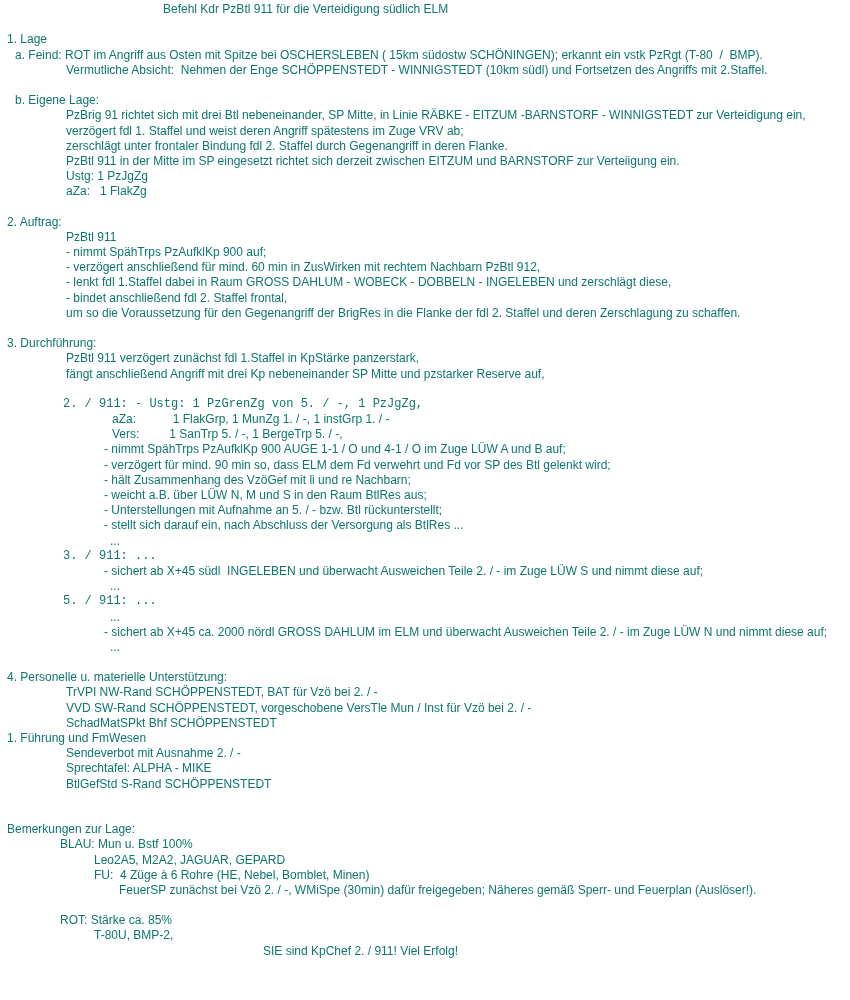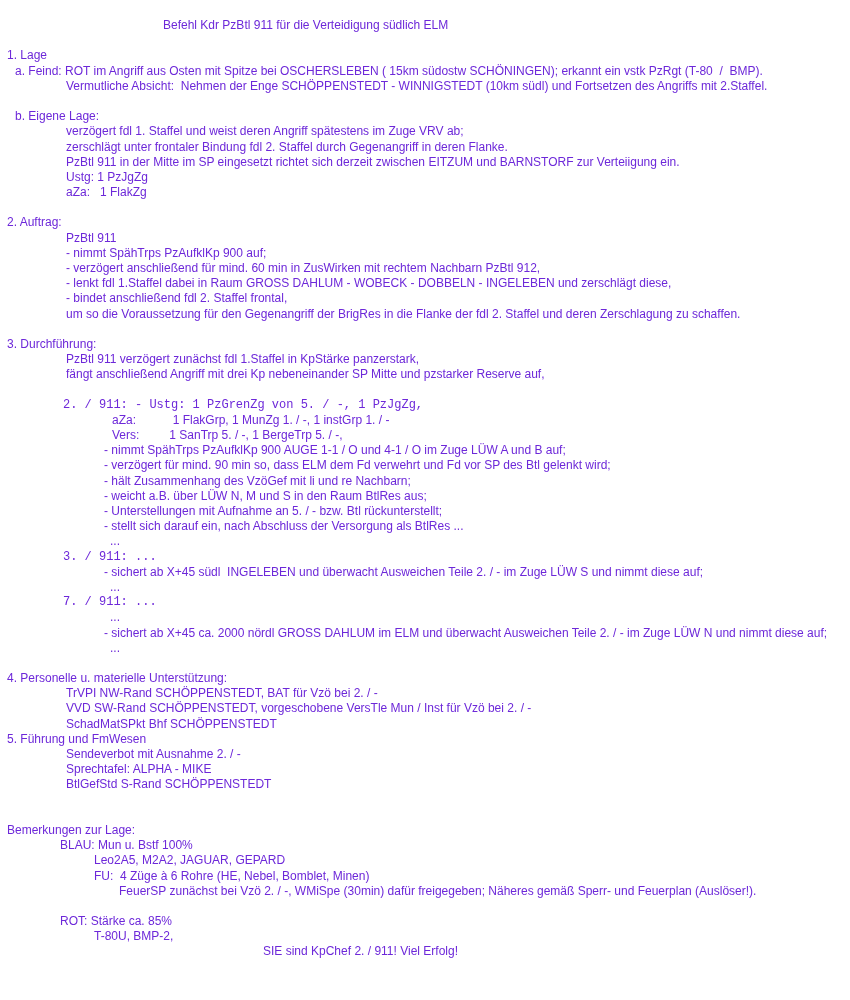--- a/index.html
+++ b/index.html
@@ -6,24 +6,24 @@
     margin: 0;
     padding: 0;
     background: #ffffff;
   }
   #page {
     position: relative;
     width: 850px;
     height: 1000px;
     overflow: hidden;
     background: #ffffff;
-    color: #6d28d9;
+    color: #0f766e;
     font-family: "Liberation Sans", "DejaVu Sans", sans-serif;
     font-size: 12px;
-    padding-top: 18px;
+    padding-top: 2px;
     box-sizing: border-box;
   }
   .line {
     height: 15.2px;
     line-height: 15.2px;
     white-space: pre;
   }
   
   .ind-t   { padding-left: 163px; }  
   .ind-s   { padding-left: 7px;   }  
@@ -42,20 +42,21 @@
 <body>
 
 <div id="page">
     <div class="line ind-t">Befehl Kdr PzBtl 911 für die Verteidigung südlich ELM</div>
     <div class="line ind-s"></div>
     <div class="line ind-s">1. Lage</div>
     <div class="line ind-a">a. Feind: ROT im Angriff aus Osten mit Spitze bei OSCHERSLEBEN ( 15km südostw SCHÖNINGEN); erkannt ein vstk PzRgt (T-80  /  BMP).</div>
     <div class="line ind-b">Vermutliche Absicht:  Nehmen der Enge SCHÖPPENSTEDT - WINNIGSTEDT (10km südl) und Fortsetzen des Angriffs mit 2.Staffel.</div>
     <div class="line ind-s"></div>
     <div class="line ind-a">b. Eigene Lage:</div>
+    <div class="line ind-b">PzBrig 91 richtet sich mit drei Btl nebeneinander, SP Mitte, in Linie RÄBKE - EITZUM -BARNSTORF - WINNIGSTEDT zur Verteidigung ein,</div>
     <div class="line ind-b">verzögert fdl 1. Staffel und weist deren Angriff spätestens im Zuge VRV ab;</div>
     <div class="line ind-b">zerschlägt unter frontaler Bindung fdl 2. Staffel durch Gegenangriff in deren Flanke.</div>
     <div class="line ind-b">PzBtl 911 in der Mitte im SP eingesetzt richtet sich derzeit zwischen EITZUM und BARNSTORF zur Verteiigung ein.</div>
     <div class="line ind-b">Ustg: 1 PzJgZg</div>
     <div class="line ind-b">aZa:   1 FlakZg</div>
     <div class="line ind-s"></div>
     <div class="line ind-s">2. Auftrag:</div>
     <div class="line ind-b">PzBtl 911</div>
     <div class="line ind-b">- nimmt SpähTrps PzAufklKp 900 auf;</div>
     <div class="line ind-b">- verzögert anschließend für mind. 60 min in ZusWirken mit rechtem Nachbarn PzBtl 912,</div>
@@ -73,30 +74,30 @@
     <div class="line ind-kb">- nimmt SpähTrps PzAufklKp 900 AUGE 1-1 / O und 4-1 / O im Zuge LÜW A und B auf;</div>
     <div class="line ind-kb">- verzögert für mind. 90 min so, dass ELM dem Fd verwehrt und Fd vor SP des Btl gelenkt wird;</div>
     <div class="line ind-kb">- hält Zusammenhang des VzöGef mit li und re Nachbarn;</div>
     <div class="line ind-kb">- weicht a.B. über LÜW N, M und S in den Raum BtlRes aus;</div>
     <div class="line ind-kb">- Unterstellungen mit Aufnahme an 5. / - bzw. Btl rückunterstellt;</div>
     <div class="line ind-kb">- stellt sich darauf ein, nach Abschluss der Versorgung als BtlRes ...</div>
     <div class="line ind-kd">...</div>
     <div class="line ind-k">3. / 911: ...</div>
     <div class="line ind-kb">- sichert ab X+45 südl  INGELEBEN und überwacht Ausweichen Teile 2. / - im Zuge LÜW S und nimmt diese auf;</div>
     <div class="line ind-kd">...</div>
-    <div class="line ind-k">7. / 911: ...</div>
+    <div class="line ind-k">5. / 911: ...</div>
     <div class="line ind-kd">...</div>
     <div class="line ind-kb">- sichert ab X+45 ca. 2000 nördl GROSS DAHLUM im ELM und überwacht Ausweichen Teile 2. / - im Zuge LÜW N und nimmt diese auf;</div>
     <div class="line ind-kd">...</div>
     <div class="line ind-s"></div>
     <div class="line ind-s">4. Personelle u. materielle Unterstützung:</div>
     <div class="line ind-b">TrVPI NW-Rand SCHÖPPENSTEDT, BAT für Vzö bei 2. / -</div>
     <div class="line ind-b">VVD SW-Rand SCHÖPPENSTEDT, vorgeschobene VersTle Mun / Inst für Vzö bei 2. / -</div>
     <div class="line ind-b">SchadMatSPkt Bhf SCHÖPPENSTEDT</div>
-    <div class="line ind-s">5. Führung und FmWesen</div>
+    <div class="line ind-s">1. Führung und FmWesen</div>
     <div class="line ind-b">Sendeverbot mit Ausnahme 2. / -</div>
     <div class="line ind-b">Sprechtafel: ALPHA - MIKE</div>
     <div class="line ind-b">BtlGefStd S-Rand SCHÖPPENSTEDT</div>
     <div class="line ind-s"></div>
     <div class="line ind-s"></div>
     <div class="line ind-s">Bemerkungen zur Lage:</div>
     <div class="line ind-r">BLAU: Mun u. Bstf 100%</div>
     <div class="line ind-r2">Leo2A5, M2A2, JAGUAR, GEPARD</div>
     <div class="line ind-r2">FU:  4 Züge à 6 Rohre (HE, Nebel, Bomblet, Minen)</div>
     <div class="line ind-r3">FeuerSP zunächst bei Vzö 2. / -, WMiSpe (30min) dafür freigegeben; Näheres gemäß Sperr- und Feuerplan (Auslöser!).</div>

